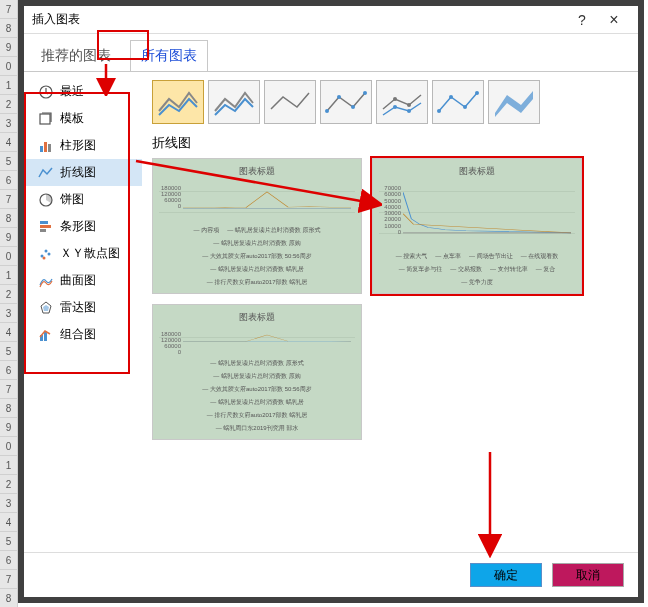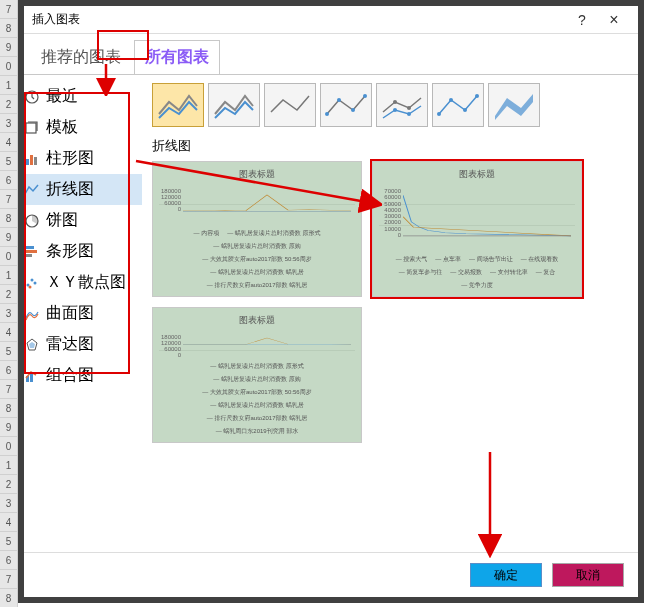--- a/index.html
+++ b/index.html
@@ -4,26 +4,26 @@
 <style>
 * { box-sizing: border-box; margin: 0; padding: 0; }
 body { font-family: "Microsoft YaHei", sans-serif; font-size: 12px; background: #fff; width: 648px; height: 607px; position: relative; overflow: hidden; }
 .rownums { position: absolute; left: 0; top: 0; width: 18px; background: #e6e6e6; height: 100%; font-size: 10px; color: #555; }
 .rownums div { height: 19px; border-bottom: 1px solid #d0d0d0; border-right: 1px solid #d0d0d0; text-align: center; line-height: 19px; }
 .dialog { position: absolute; left: 18px; top: 0; right: 4px; bottom: 4px; background: #fff; border: 6px solid #404040; display: flex; flex-direction: column; }
 .titlebar { height: 28px; display: flex; align-items: center; padding: 0 8px; border-bottom: 1px solid #ddd; }
 .titlebar-title { flex: 1; font-size: 12px; }
 .help-btn, .close-btn { width: 32px; height: 24px; display: flex; align-items: center; justify-content: center; font-size: 14px; color: #333; }
 .close-btn { font-size: 16px; }
-.tabs { display: flex; padding: 6px 6px 0 6px; gap: 2px; font-size: 16px; align-items: center; }
+.tabs { display: flex; padding: 6px 6px 0 6px; gap: 8px; font-size: 14px; align-items: center; }
 .tab { padding: 6px 10px; border: 1px solid transparent; margin-bottom: -1px; color: #555; }
-.tab.active { border: 1px solid #c8c8c8; border-bottom: 1px solid #fff; background: #fff; color: #8b5cf6; font-weight: bold; }
+.tab.active { border: 1px solid #c8c8c8; border-bottom: 1px solid #fff; background: #fff; color: #1d4ed8; }
 .content { flex: 1; display: flex; border-top: 1px solid #c8c8c8; overflow: hidden; }
 .sidebar { width: 118px; padding: 6px 0; }
-.sidebar-item { display: flex; align-items: center; gap: 6px; padding: 5px 0; font-size: 16px; cursor: default; }
+.sidebar-item { display: flex; align-items: center; gap: 6px; padding: 5px 14px; font-size: 12px; cursor: default; }
 .sidebar-item.selected { background: #d4e6f6; }
 .sidebar-icon { width: 16px; height: 16px; flex-shrink: 0; }
 .main { flex: 1; padding: 8px 10px; display: flex; flex-direction: column; overflow: hidden; }
 .subtype-row { display: flex; gap: 4px; margin-bottom: 6px; }
 .subtype { width: 52px; height: 44px; border: 1px solid #b8b8b8; background: #f4f4f4; display: flex; align-items: center; justify-content: center; position: relative; }
 .subtype.selected { background: #fde6a8; border-color: #c8a038; }
 .subtype svg { width: 42px; height: 34px; }
 .subtype-title { font-size: 13px; margin: 4px 0 6px 0; }
 .previews { flex: 1; display: flex; flex-wrap: wrap; gap: 10px; align-content: flex-start; }
 .preview { width: 210px; height: 136px; background: #c5d9c5; border: 1px solid #c8c8c8; padding: 6px; font-size: 8px; color: #555; display: flex; flex-direction: column; align-items: center; }

